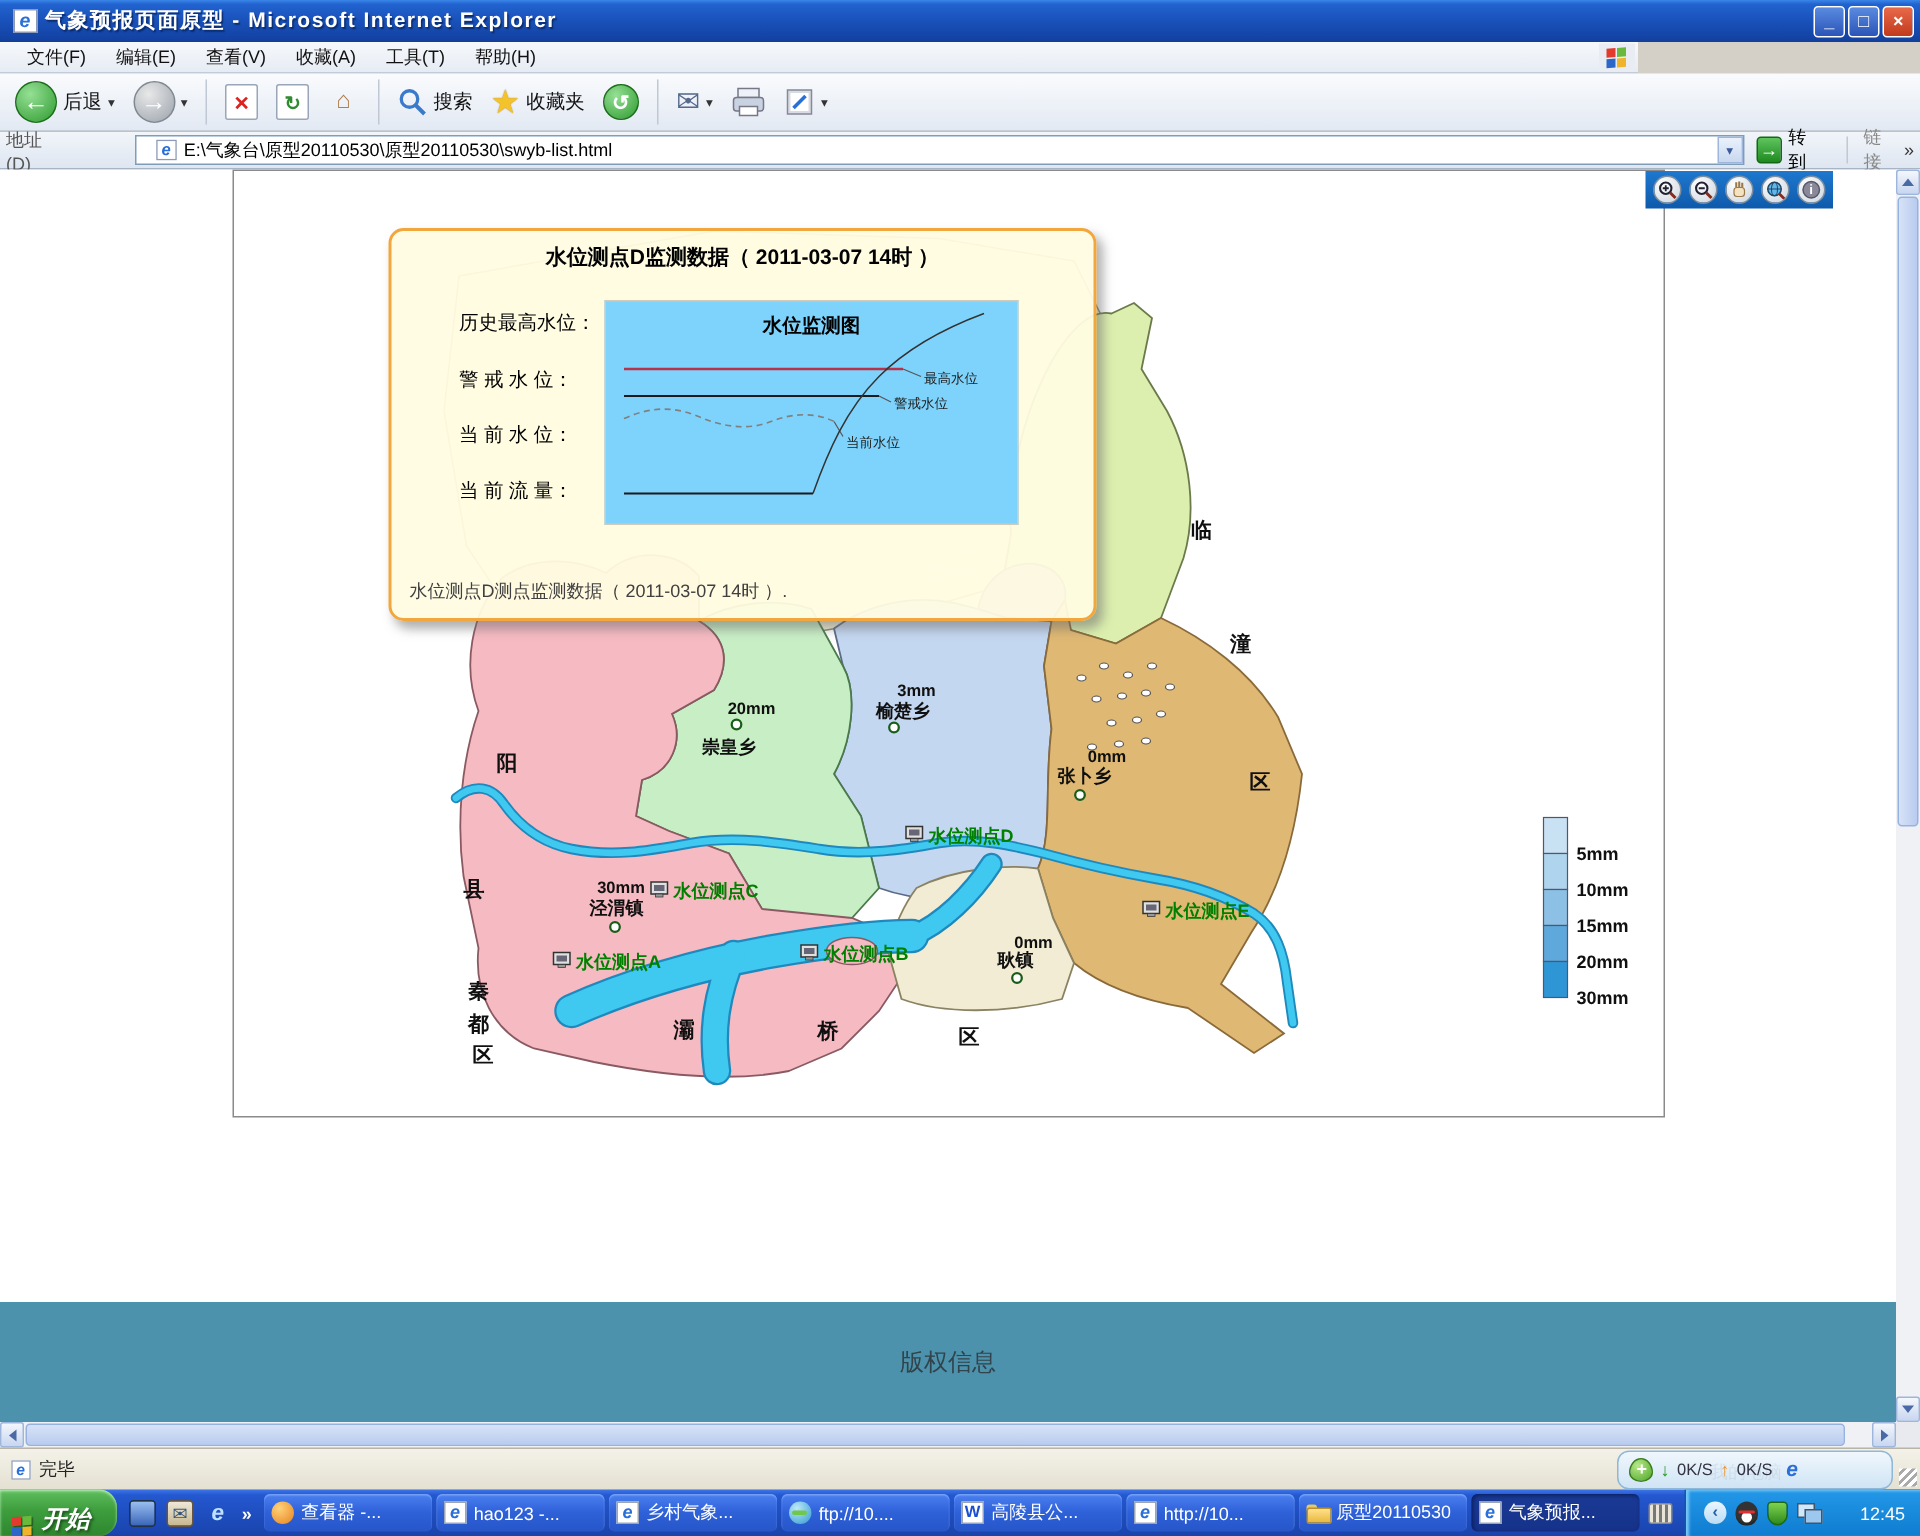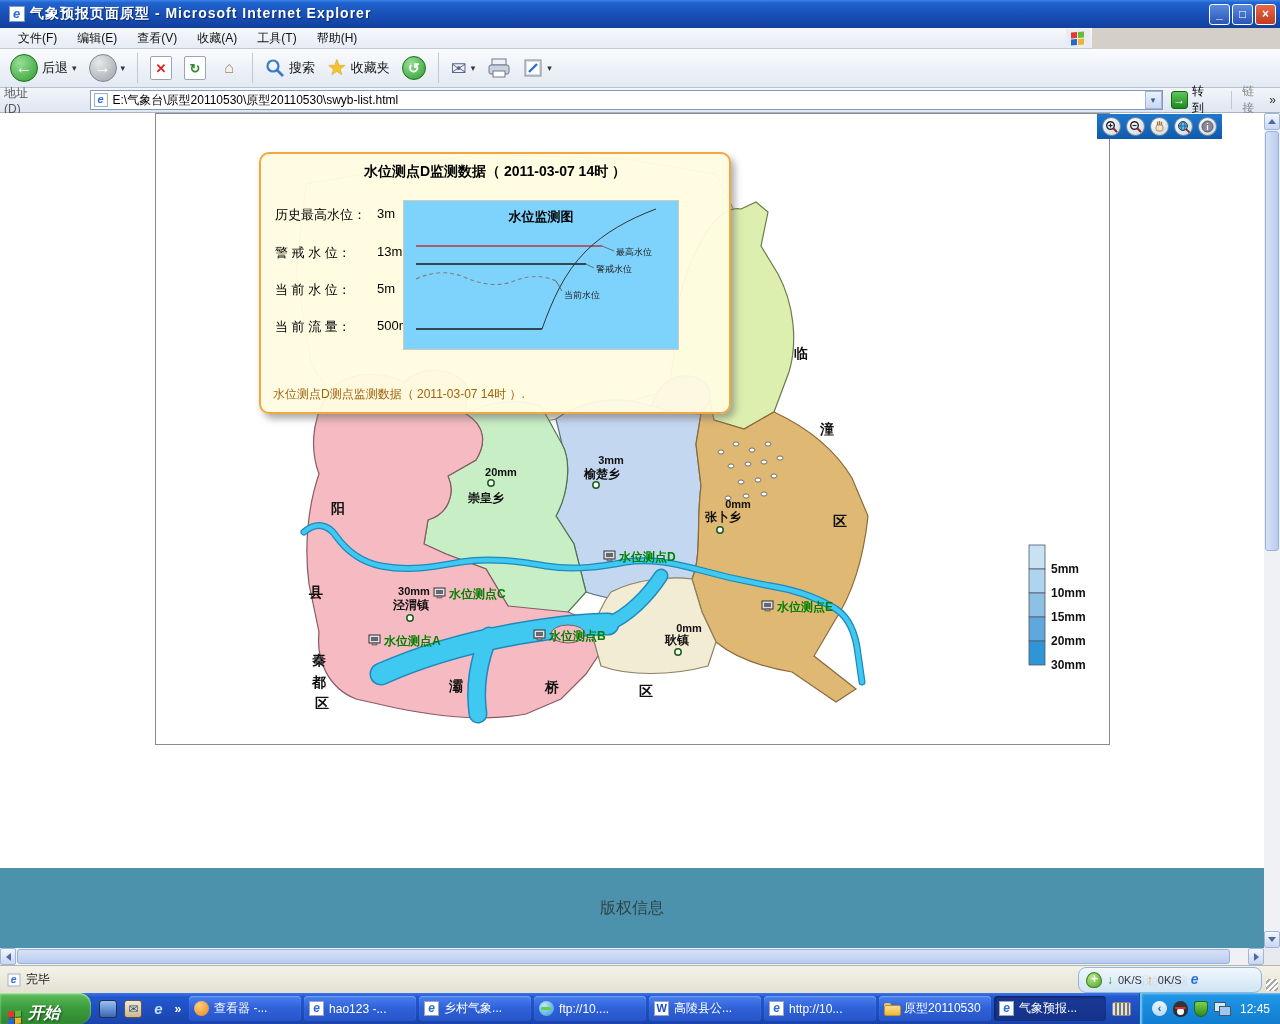--- a/index.html
+++ b/index.html
@@ -39,21 +39,21 @@
     display:flex; align-items:center; justify-content:center;
     background:radial-gradient(circle at 35% 30%,#95E095,#2F9B2F); border:1px solid #1C6E1C; }
   .circle-btn.gray { background:radial-gradient(circle at 35% 30%,#E8E8E8,#9AA2AC); border-color:#808890; }
   .mini-doc { width:22px; height:24px; background:#fff; border:1px solid #9AA6B8; border-radius:2px;
     display:flex; align-items:center; justify-content:center; font-weight:bold; }
   .dd { color:#333; font-size:9px; }
 
   
   .addressbar { left:0; top:88px; width:1280px; height:25px; background:linear-gradient(180deg,#F2F5FA,#DEE6F1);
     border-bottom:1px solid #A8B4C4; display:flex; align-items:center; padding:0 4px; gap:6px; }
-  .addr-input { width:1104px; height:20px; background:#fff; border:1px solid #7F9DB9; display:flex; align-items:center; padding-left:2px; position:relative;margin-left:40px; }
+  .addr-input { width:1104px; height:20px; background:#fff; border:1px solid #7F9DB9; display:flex; align-items:center; padding-left:12px; position:relative;margin-left:40px; }
   .addr-input .doc-icon { transform:scale(.85); }
   .addr-text { font-size:12px; color:#000; margin-left:4px; flex:1; }
   .addr-drop { width:17px; height:18px; background:linear-gradient(180deg,#EAF1FB,#C8D8F0); border:1px solid #9FB6DC; text-align:center; font-size:9px; line-height:17px; color:#3A5A9C; }
   .go-btn { display:flex; align-items:center; gap:4px; padding:1px 6px 1px 2px; }
   .go-icon { width:18px; height:18px; background:linear-gradient(180deg,#5FC45F,#1E8A1E); border:1px solid #156815; border-radius:3px; color:#fff; text-align:center; line-height:17px; font-weight:bold; }
   .links { color:#888; display:flex; gap:4px; align-items:center; }
 
   
   .page { left:0; top:113px; width:1280px; height:852px; background:#fff; }
   .map-frame { left:155px; top:0; width:955px; height:632px; border:1px solid #8A8A8A; background:#fff; }
@@ -64,24 +64,24 @@
   .map-tools { left:941px; top:0px; width:125px; height:25px; background:linear-gradient(180deg,#1E78CE,#0E5AAC);
     display:flex; align-items:center; justify-content:space-around; padding:0 3px; }
   .mt-btn { width:19px; height:19px; border-radius:50%; background:radial-gradient(circle at 35% 30%,#FFFFFF,#C9D3DC);
     border:1px solid #7C8EA0; display:flex; align-items:center; justify-content:center; }
 
   
   .popup { left:103px; top:38px; width:472px; height:262px; background:rgba(255,252,225,0.95);
     border:2px solid #F2A73E; border-radius:10px; box-shadow:4px 5px 7px rgba(110,110,110,0.55); z-index:5; }
   .popup-title { position:absolute; left:0; top:9px; width:100%; text-align:center; font-weight:bold; font-size:14px; color:#000; }
   .p-row { position:absolute; left:14px; font-size:13px; color:#000; display:flex; }
-  .p-row .lbl { width:96px; }
+  .p-row .lbl { width:96px;margin-left:31px; }
   .p-row .val { margin-left:6px; }
   .chart-box { position:absolute; left:142px; top:46px; width:276px; height:150px; background:#7dd3fc; border:1px solid #CFCABB; }
-  .popup-footer { position:absolute; left:12px; top:232px; font-size:12px; color:#a16207; }
+  .popup-footer { position:absolute; left:12px; top:232px; font-size:12px; color:#404040; }
 
   
   .vscroll { left:1264px; top:0; width:16px; height:835px; background:#F0F1F5; }
   .hscroll { left:0; top:835px; width:1264px; height:17px; background:#F0F1F5; }
   .scroll-corner { left:1264px; top:835px; width:16px; height:17px; background:#E8EAF0; }
   .sc-btn { position:absolute; background:linear-gradient(180deg,#F4F7FC,#C8D6F0); border:1px solid #9FB6DC; border-radius:2px;
     display:flex; align-items:center; justify-content:center; }
   .tri { width:0; height:0; border:4px solid transparent; }
   .tri.up { border-bottom:5px solid #4A6AA5; margin-top:-4px; }
   .tri.down { border-top:5px solid #4A6AA5; margin-bottom:-4px; }
@@ -139,21 +139,21 @@
   .tray { margin-left:8px; height:31px; flex:1; background:linear-gradient(180deg,#2398E8,#0F7CD0); border-left:1px solid #0C5AA8;
     box-shadow:inset 2px 1px 2px #7AC8F8; display:flex; align-items:center; gap:6px; padding:0 10px 0 12px; justify-content:flex-end; }
   .tray-chev { width:15px; height:15px; border-radius:50%; background:linear-gradient(180deg,#EAF6FF,#BBDCF4); color:#2060A8; font-weight:bold; text-align:center; line-height:14px; font-size:11px; }
   .qq { width:15px; height:16px; background:radial-gradient(circle at 50% 38%,#333 58%,#111); border-radius:50% 50% 46% 46%; position:relative; }
   .qq::after { content:""; position:absolute; left:4px; top:7px; width:7px; height:7px; background:#fff; border-radius:50%; }
   .qq::before { content:""; position:absolute; left:2px; top:6px; width:11px; height:2px; background:#E03030; border-radius:2px; z-index:1; }
   .shield-g { width:14px; height:16px; background:linear-gradient(180deg,#7ED24E,#2E8A1E); border-radius:3px 3px 50% 50%; border:1px solid #1E6A12; }
   .net-mon { width:16px; height:13px; position:relative; }
   .net-mon::before,.net-mon::after { content:""; position:absolute; width:10px; height:8px; background:#CFE8FA; border:1px solid #456; }
   .net-mon::after { left:5px; top:4px; background:#9CC8F0; }
-  .tray-time { color:#fff; font-size:12px; margin-left:4px; }
+  .tray-time { color:#fff; font-size:12px; margin-left:20px; }
 
   svg text { font-family:"Liberation Sans",sans-serif; }
   .town-name { font-size:12px; font-weight:bold; fill:#101010; }
   .town-rain { font-size:11px; font-weight:bold; fill:#101010; }
   .region-char { font-size:14px; font-weight:bold; fill:#101010; }
   .station-label { font-size:12px; font-weight:bold; fill:#008000; }
   .legend-label { font-size:12px; font-weight:bold; fill:#101010; }
   .ghost { fill:rgba(255,255,255,0.8); font-weight:bold; }
 </style>
 </head>

